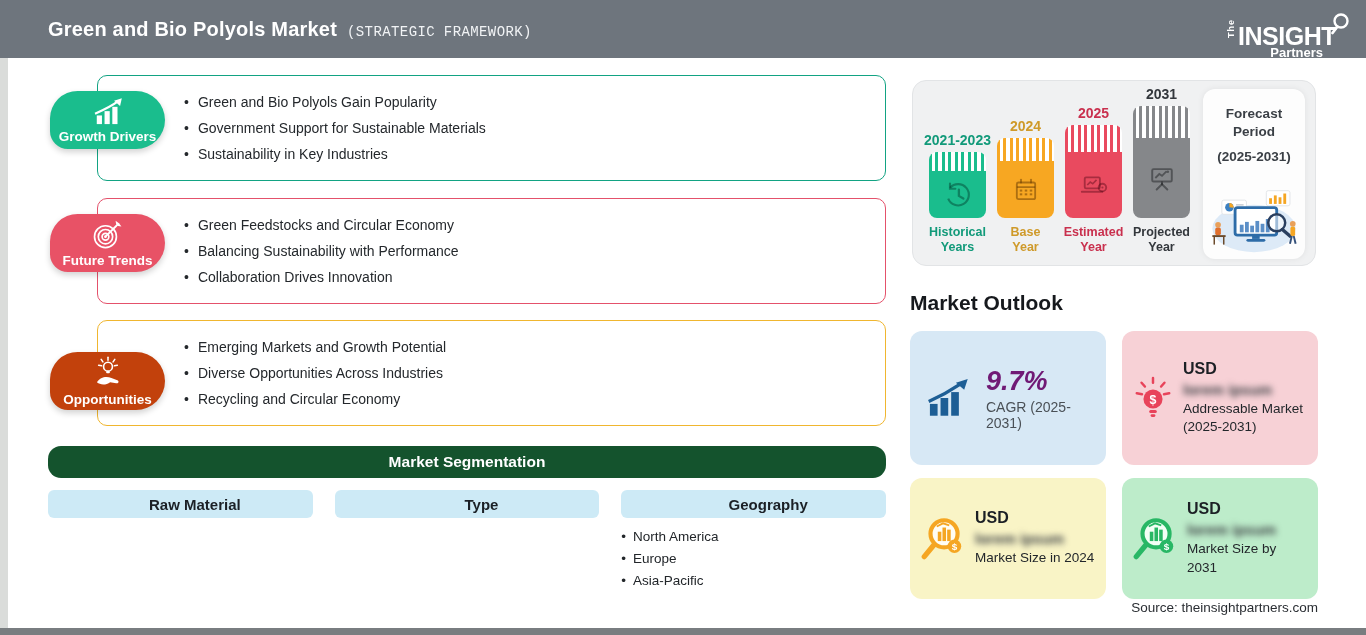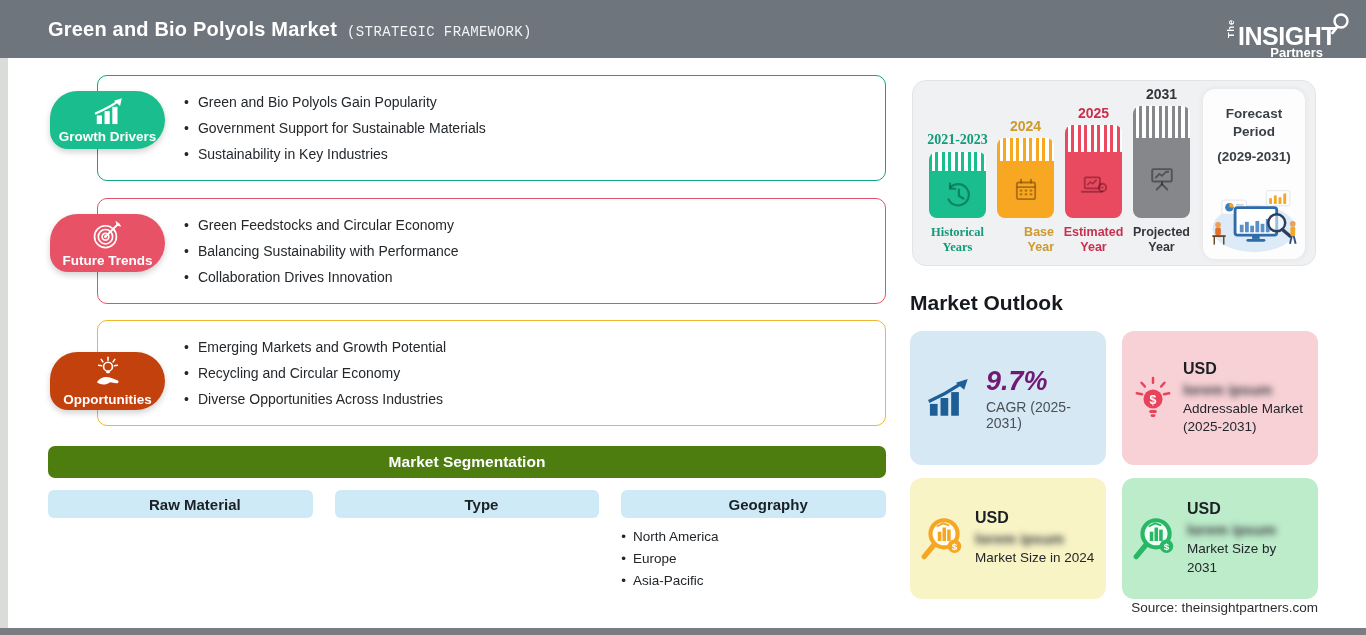--- a/index.html
+++ b/index.html
@@ -52,21 +52,21 @@
     box-shadow:0 3px 6px rgba(0,0,0,.18);
   }
   .badge-label { color:#fff; font-size:13.5px; font-weight:700; margin-top:2px; }
   .badge-green  { top:91px;  background:#1abd8d; }
   .badge-red    { top:214px; background:#e85266; }
   .badge-orange { top:352px; background:#c2410c; }
 
   
   .seg-title {
     position:absolute; top:446px; left:48px; width:838px; height:32px;
-    background:#4d7c0f; border-radius:7px;
+    background:#14532d; border-radius:13px;
     color:#fff; font-size:15.5px; font-weight:700;
     display:flex; align-items:center; justify-content:center;
   }
   .seg-cols { position:absolute; top:490px; left:48px; width:838px; display:flex; gap:22px; }
   .seg-col { width:265px; }
   .seg-head {
     height:28px; background:#cdeaf6; border-radius:6px;
     font-size:15px; font-weight:700; color:#1b2026;
     display:flex; align-items:center; justify-content:center;padding-left:29px;
   }
@@ -79,22 +79,22 @@
     position:absolute; top:80px; left:912px; width:404px; height:186px;
     background:#f0f1f2; border:1px solid #e2e4e6; border-radius:14px;
   }
   .bars { position:absolute; left:16px; bottom:10px; display:flex; align-items:flex-end; gap:11px; }
   .tl-col { display:flex; flex-direction:column; align-items:center; width:57px; }
   .tl-year { font-size:14px; font-weight:800; margin-bottom:4px; white-space:nowrap; }
   .bar { width:57px; border-radius:8px; overflow:hidden; display:flex; flex-direction:column; }
   .stripes { height:29%; }
   .solid { flex:1; display:flex; align-items:center; justify-content:center; }
   .tl-label { margin-top:7px; font-size:12.5px; font-weight:800; text-align:center; line-height:1.2; }
-  .tl-green  .tl-year,.tl-green  .tl-label { color:#129a7a;font-family:Liberation Serif, serif; }
-  .tl-orange .tl-year,.tl-orange .tl-label { color:#cf9a2a;text-align:right; }
+  .tl-green  .tl-year,.tl-green  .tl-label { color:#129a7a; }
+  .tl-orange .tl-year,.tl-orange .tl-label { color:#cf9a2a; }
   .tl-red    .tl-year,.tl-red    .tl-label { color:#c9304e; }
   .tl-gray   .tl-year,.tl-gray   .tl-label { color:#33373c; }
   .tl-green  .bar { height:66px; }  .tl-green  .stripes { background:repeating-linear-gradient(90deg,#1abd8d 0 3px,#fff 3px 6.5px);} .tl-green .solid { background:#1abd8d; }
   .tl-orange .bar { height:80px; }  .tl-orange .stripes { background:repeating-linear-gradient(90deg,#f7a722 0 3px,#fff 3px 6.5px);} .tl-orange .solid { background:#f7a722; }
   .tl-red    .bar { height:93px; }  .tl-red    .stripes { background:repeating-linear-gradient(90deg,#e94a5f 0 3px,#fff 3px 6.5px);} .tl-red   .solid { background:#e94a5f; }
   .tl-gray   .bar { height:112px; } .tl-gray   .stripes { background:repeating-linear-gradient(90deg,#85878a 0 3px,#fff 3px 6.5px);} .tl-gray  .solid { background:#85878a; }
 
   .forecast-panel {
     position:absolute; right:10px; top:8px; width:102px; height:170px;
     background:#fdfdfd; border-radius:12px; box-shadow:0 0 6px rgba(0,0,0,.07);
@@ -180,22 +180,22 @@
     <circle cx="17" cy="21" r="1.6" fill="#fff"></circle>
     <line x1="17" y1="21" x2="30" y2="8" stroke="#fff" stroke-width="2.2" stroke-linecap="round"></line>
     <path d="M30 8 L29 2 L33 5 L36 9 L30 8 Z" fill="#fff"></path>
   </svg>
   <span class="badge-label">Future Trends</span>
 </div>
 
 <div class="fw-box box-orange">
   <ul>
     <li>Emerging Markets and Growth Potential</li>
+    <li>Diverse Opportunities Across Industries</li>
     <li>Recycling and Circular Economy</li>
-    <li>Diverse Opportunities Across Industries</li>
   </ul>
 </div>
 <div class="badge badge-orange">
   <svg width="34" height="34" viewBox="0 0 40 40">
     <g stroke="#fff" stroke-width="1.8" stroke-linecap="round">
       <line x1="20" y1="1.5" x2="20" y2="5"></line>
       <line x1="12" y1="4" x2="14" y2="7"></line>
       <line x1="28" y1="4" x2="26" y2="7"></line>
       <line x1="9" y1="11" x2="12.5" y2="11.5"></line>
       <line x1="31" y1="11" x2="27.5" y2="11.5"></line>
@@ -293,21 +293,21 @@
             <line x1="18" y1="25" x2="12" y2="31" stroke="rgba(20,22,25,.45)" stroke-width="2.2" stroke-linecap="round"></line>
             <line x1="18" y1="25" x2="24" y2="31" stroke="rgba(20,22,25,.45)" stroke-width="2.2" stroke-linecap="round"></line>
           </svg>
         </div>
       </div>
       <span class="tl-label">Projected Year</span>
     </div>
   </div>
   <div class="forecast-panel">
     <div class="fp-title">Forecast Period</div>
-    <div class="fp-range">(2029-2031)</div>
+    <div class="fp-range">(2025-2031)</div>
     <svg class="fp-illustration" width="96" height="70" viewBox="0 0 100 74">
       <ellipse cx="50" cy="46" rx="44" ry="25" fill="#ddeaf7"></ellipse>
       <rect x="63" y="6" width="25" height="16" rx="2" fill="#fff" stroke="#e0e3e7"></rect>
       <rect x="66" y="14" width="3" height="6" fill="#f5a623"></rect>
         <rect x="71" y="11" width="3" height="9" fill="#f5a623"></rect>
       <rect x="76" y="13" width="3" height="7" fill="#f5a623"></rect>
         <rect x="81" y="9" width="3" height="11" fill="#f5a623"></rect>
       <rect x="16" y="16" width="26" height="15" rx="2" fill="#fff" stroke="#e0e3e7"></rect>
       <circle cx="24" cy="23.5" r="4.5" fill="#3a7fc1"></circle>
       <path d="M24 23.5 L24 19 A4.5 4.5 0 0 1 28.4 24 Z" fill="#f5a623"></path>

